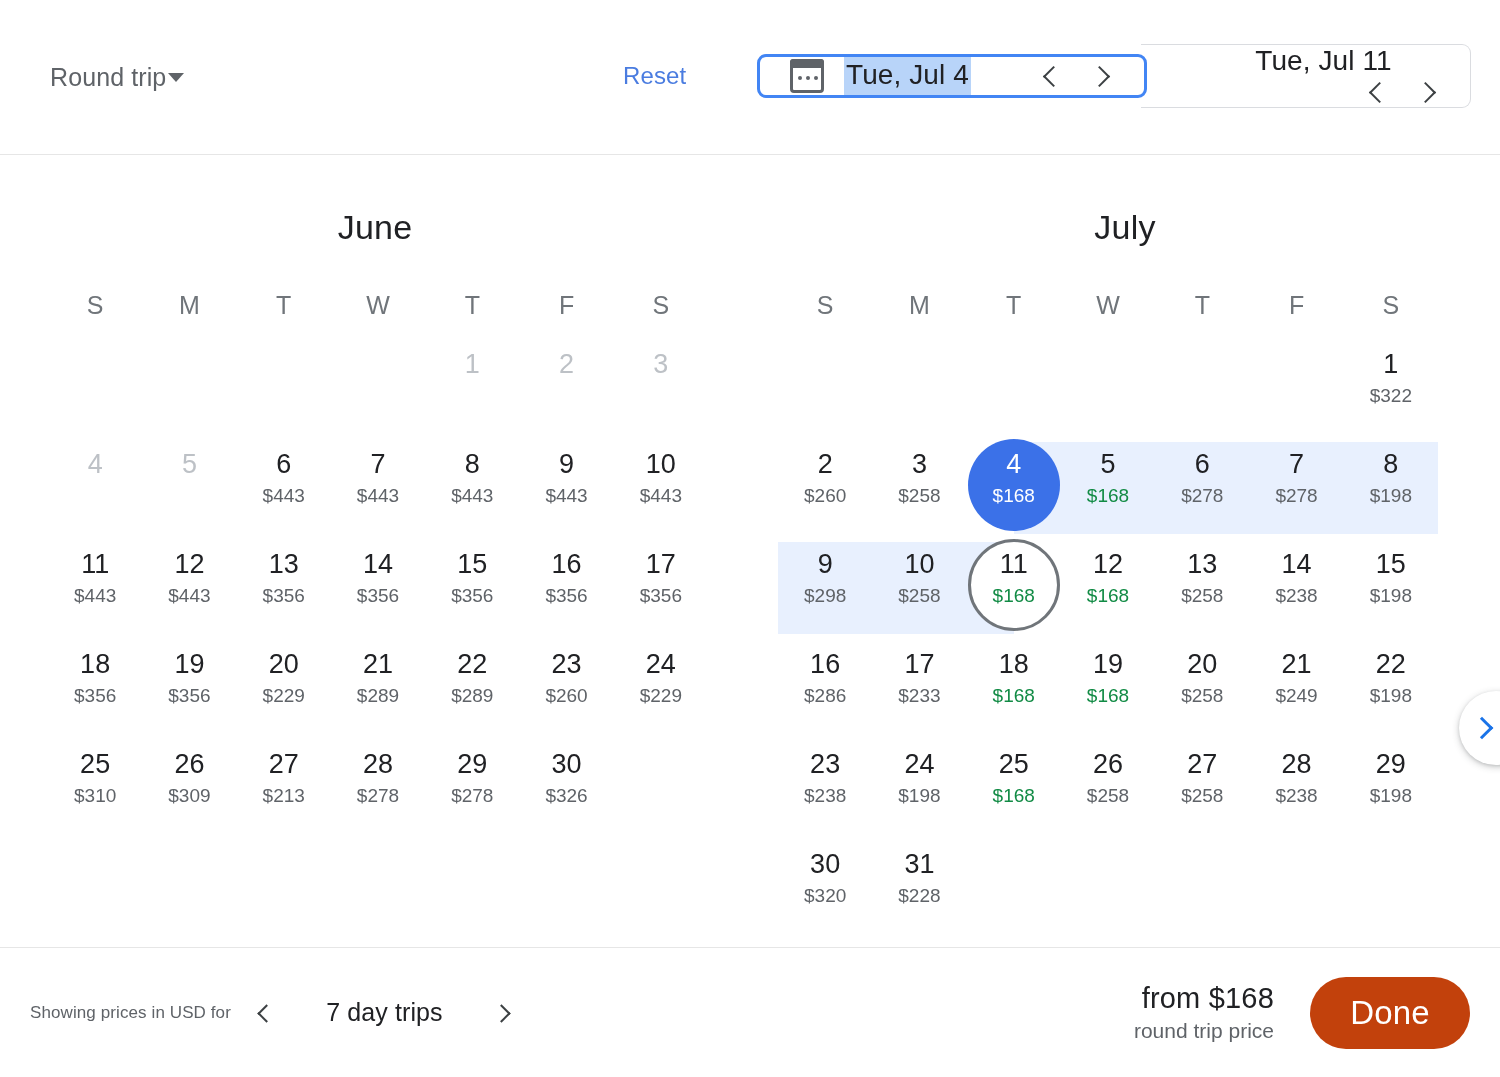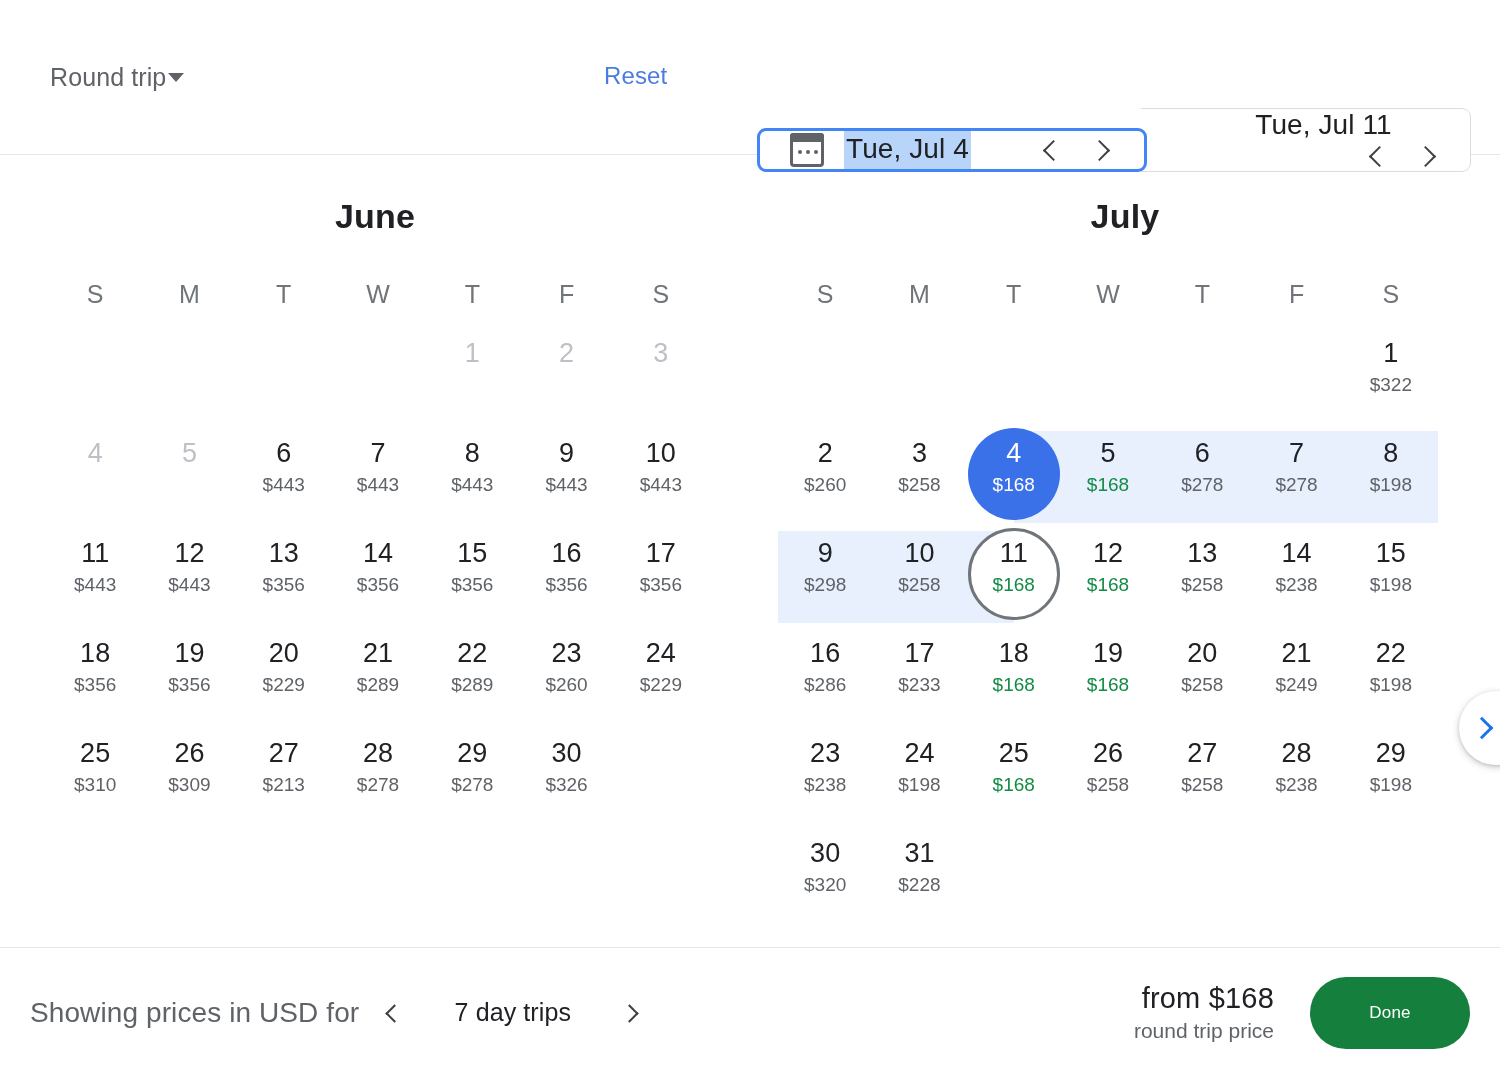--- a/index.html
+++ b/index.html
@@ -39,37 +39,36 @@
   }
   .caret-down {
     width: 0; height: 0;
     border-left: 8px solid transparent;
     border-right: 8px solid transparent;
     border-top: 9px solid #5f6368;
   }
 
   .reset-link {
     position: absolute;
-    left: 604px;
+    left: 623px;
     top: 62px;
     font-size: 24px;
     color: #4a7ce0;
     cursor: pointer;
     letter-spacing: .1px;
     text-align: center;
   }
 
   .date-fields {
     position: absolute;
     left: 757px;
     top: 23px;
     display: flex;
-    align-items: flex-end;
+    align-items: center;
     height: 105px;
-    margin-top: 44px;
   }
   .date-field {
     display: flex;
     align-items: center;
     background: #fff;
     position: relative;
   }
   .date-field.primary {
     width: 390px;
     border: 3px solid #4285f4;
@@ -154,22 +153,22 @@
     padding-top: 18px;
   }
   .month {
     width: 750px;
     position: relative;
   }
   .month-title {
     text-align: center;
     font-size: 34px;
     color: #202124;
-    font-weight: 700;
-    margin: 4px;
+    font-weight: 400;
+    margin: 15px;
     padding-top: 20px;
     letter-spacing: .2px;
   }
   .month-inner {
     width: 660px;
     margin: 0 auto;
   }
   .month.june .month-inner  { margin-left: 48px; }
   .month.july .month-inner  { margin-left: 28px; }
 
@@ -292,21 +291,21 @@
     display: flex;
     align-items: center;
     padding: 0 30px 0 30px;
   }
   .footer-left {
     display: flex;
     align-items: center;
     gap: 20px;
   }
   .showing-label {
-    font-size: 28px;
+    font-size: 17px;
     color: #5f6368;
     letter-spacing: .1px;
   }
   .trip-len {
     font-size: 25px;
     color: #202124;
     font-weight: 400;
     letter-spacing: .1px;
     min-width: 175px;
     text-align: center;
@@ -327,27 +326,27 @@
     font-size: 29px;
     color: #202124;
     letter-spacing: .2px;
   }
   .price-sub {
     font-size: 21px;
     color: #5f6368;
     margin-top: 4px;
   }
   .done-btn {
-    background: #15803d;
+    background: #c2410c;
     color: #ffffff;
     border: none;
     border-radius: 36px;
     height: 72px;
     width: 160px;
-    font-size: 17px;
+    font-size: 33px;
     font-family: inherit;
     cursor: pointer;
     letter-spacing: .2px;
   }
 </style>
 </head>
 <body>
 
 <div class="header">
 

